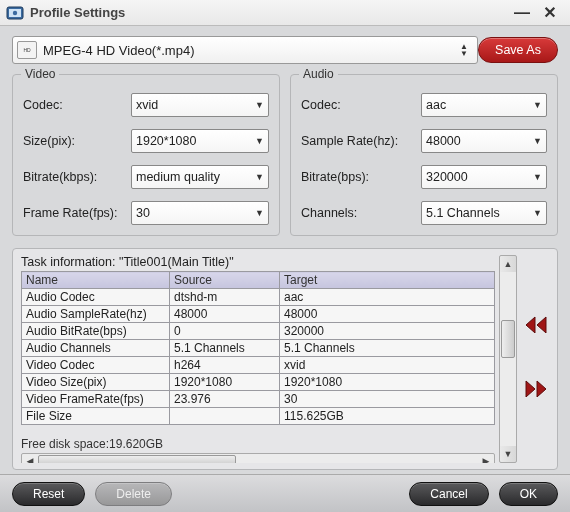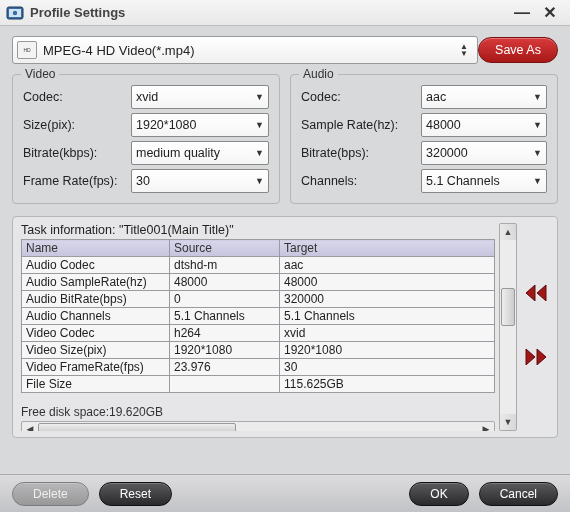--- a/index.html
+++ b/index.html
@@ -16,21 +16,21 @@
 .profile-select { flex: 1; display: flex; align-items: center; background: linear-gradient(#fff,#f0f0f0); border: 1px solid #999; border-radius: 3px; height: 28px; padding: 0 4px; box-shadow: inset 0 1px 0 #fff; }
 .profile-select .mp4-icon { width: 20px; height: 18px; background: #f3f3f3; border: 1px solid #999; border-radius: 2px; position: relative; margin-right: 6px; font-size: 5px; color:#444; display:flex; align-items:center; justify-content:center; }
 .profile-select .text { flex: 1; font-size: 13px; color: #222; }
 .profile-select .chevrons { width: 18px; display: flex; flex-direction: column; align-items:center; gap:0; }
 .profile-select .chevrons span { font-size: 8px; line-height: 7px; color:#333; }
 .save-as { width: 80px; height: 26px; border-radius: 13px; background: linear-gradient(#d83a3a,#a81818); color: #fff; font-size: 12.5px; border: 1px solid #7a1010; box-shadow: inset 0 1px 0 rgba(255,255,255,.3); cursor:pointer; }
 
 .panels { display: flex; gap: 10px; }
 .panel { flex: 1; border: 1px solid #b5b6b8; border-radius: 4px; background: #d8d9db; padding: 6px 10px 10px 10px; position: relative; }
 .panel .legend { position:absolute; top:-8px; left:8px; background:#d8d9db; padding:0 4px; font-size:12px; color:#333; }
-.field-row { display:flex; align-items:center; margin-top:4px; height:24px; }
+.field-row { display:flex; align-items:center; margin-top:12px; height:24px; }
 .field-row .label { width:108px; font-size:12.5px; color:#222; }
 .panel.audio .field-row .label { width:120px; }
 .combo { flex:1; display:flex; align-items:center; background:linear-gradient(#fff,#f5f5f5); border:1px solid #888; border-radius:2px; height:24px; padding:0 4px; cursor:pointer; box-shadow: inset 0 1px 0 #fff; }
 .combo .val { flex:1; font-size:12.5px; color:#222; overflow:hidden; white-space:nowrap; }
 .combo .arrow { font-size:9px; color:#333; padding-left:4px; }
 
 .task-box { margin-top:12px; border:1px solid #b5b6b8; border-radius:4px; background:#e6e6e8; padding:6px 8px 6px 8px; position:relative; height:222px; }
 .task-inner { display:flex; height:100%; }
 .task-table-wrap { flex:1; overflow:hidden; }
 .task-caption { font-size:12.5px; color:#222; margin-bottom:2px; }
@@ -241,18 +241,18 @@
               <path d="M2 2 L11 10 L2 18 Z M13 2 L22 10 L13 18 Z" fill="#a01616" stroke="#5a0b0b"></path>
             </svg>
         </span>
       </div>
     </div>
   </div>
 
 </div>
 
 <div class="bottom-bar">
+  <button class="btn">Reset</button>
   <button class="btn disabled">Delete</button>
-  <button class="btn">Reset</button>
   <span class="spacer"></span>
+  <button class="btn">Cancel</button>
   <button class="btn">OK</button>
-  <button class="btn">Cancel</button>
 </div>
 
 </body></html>

